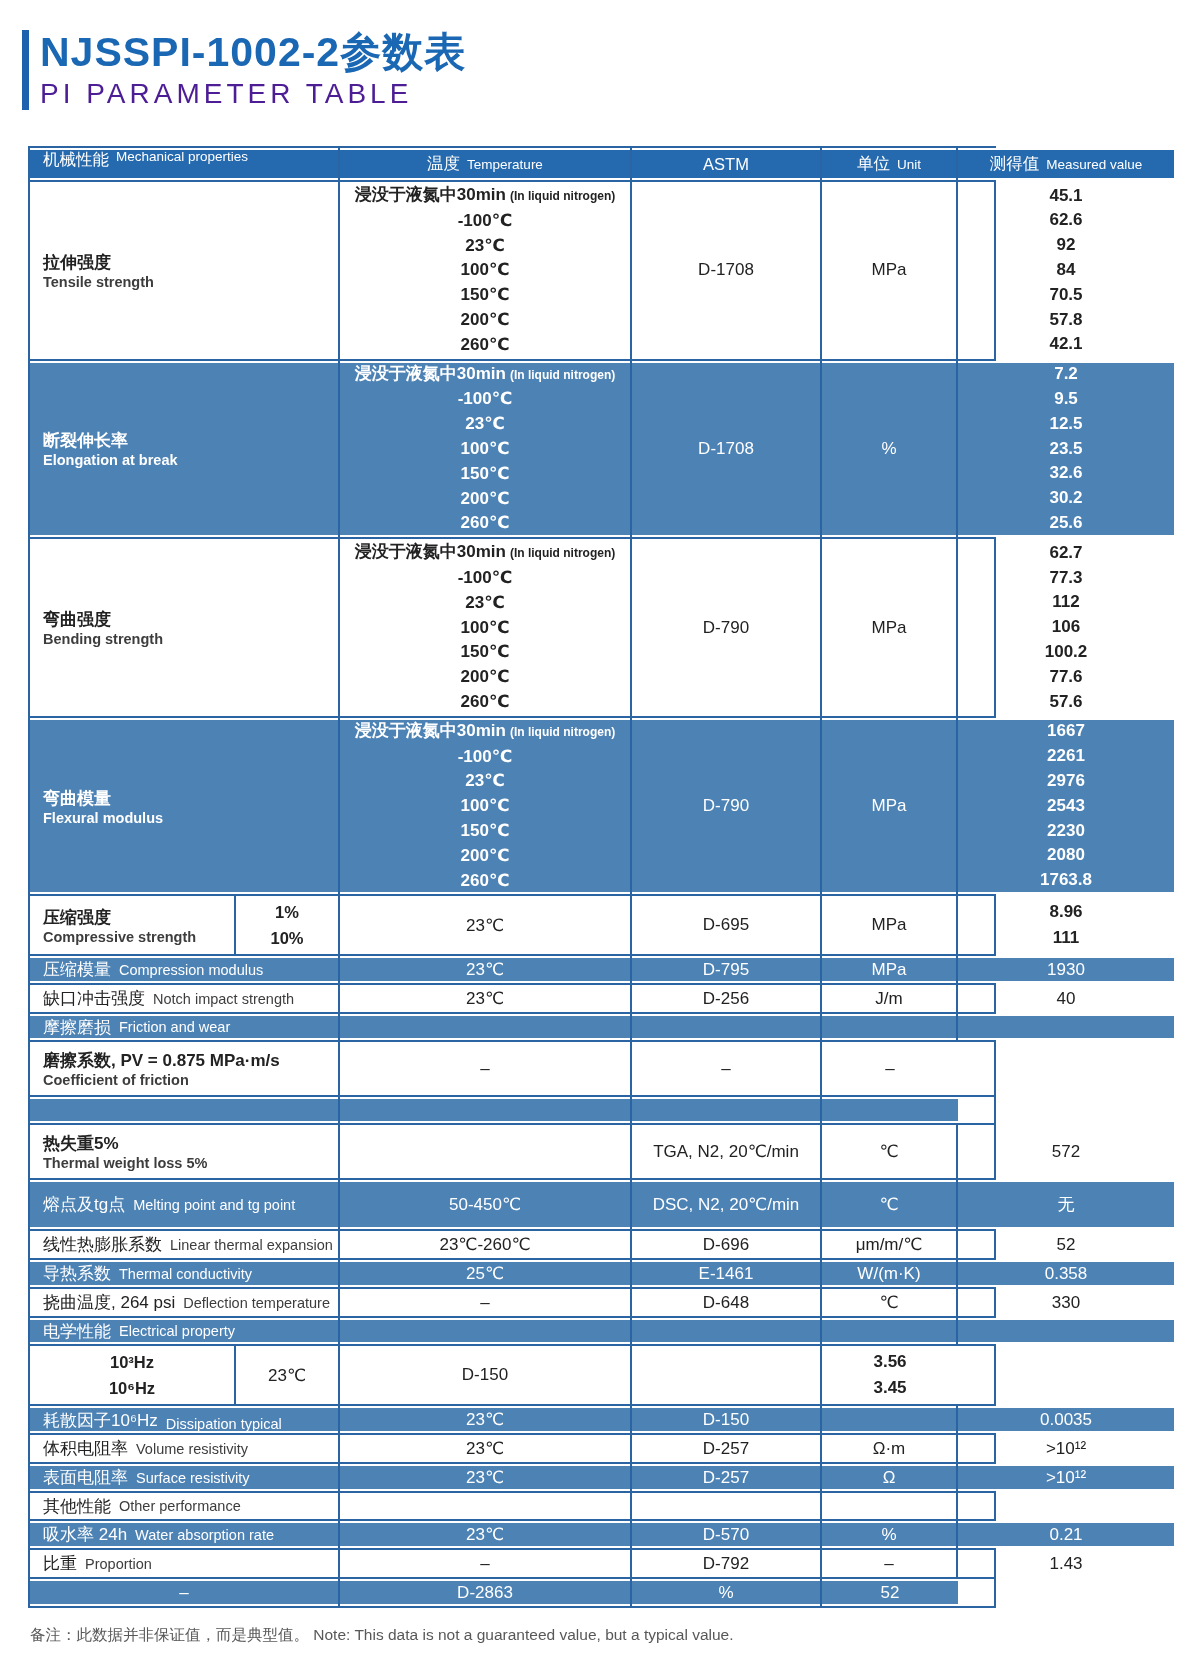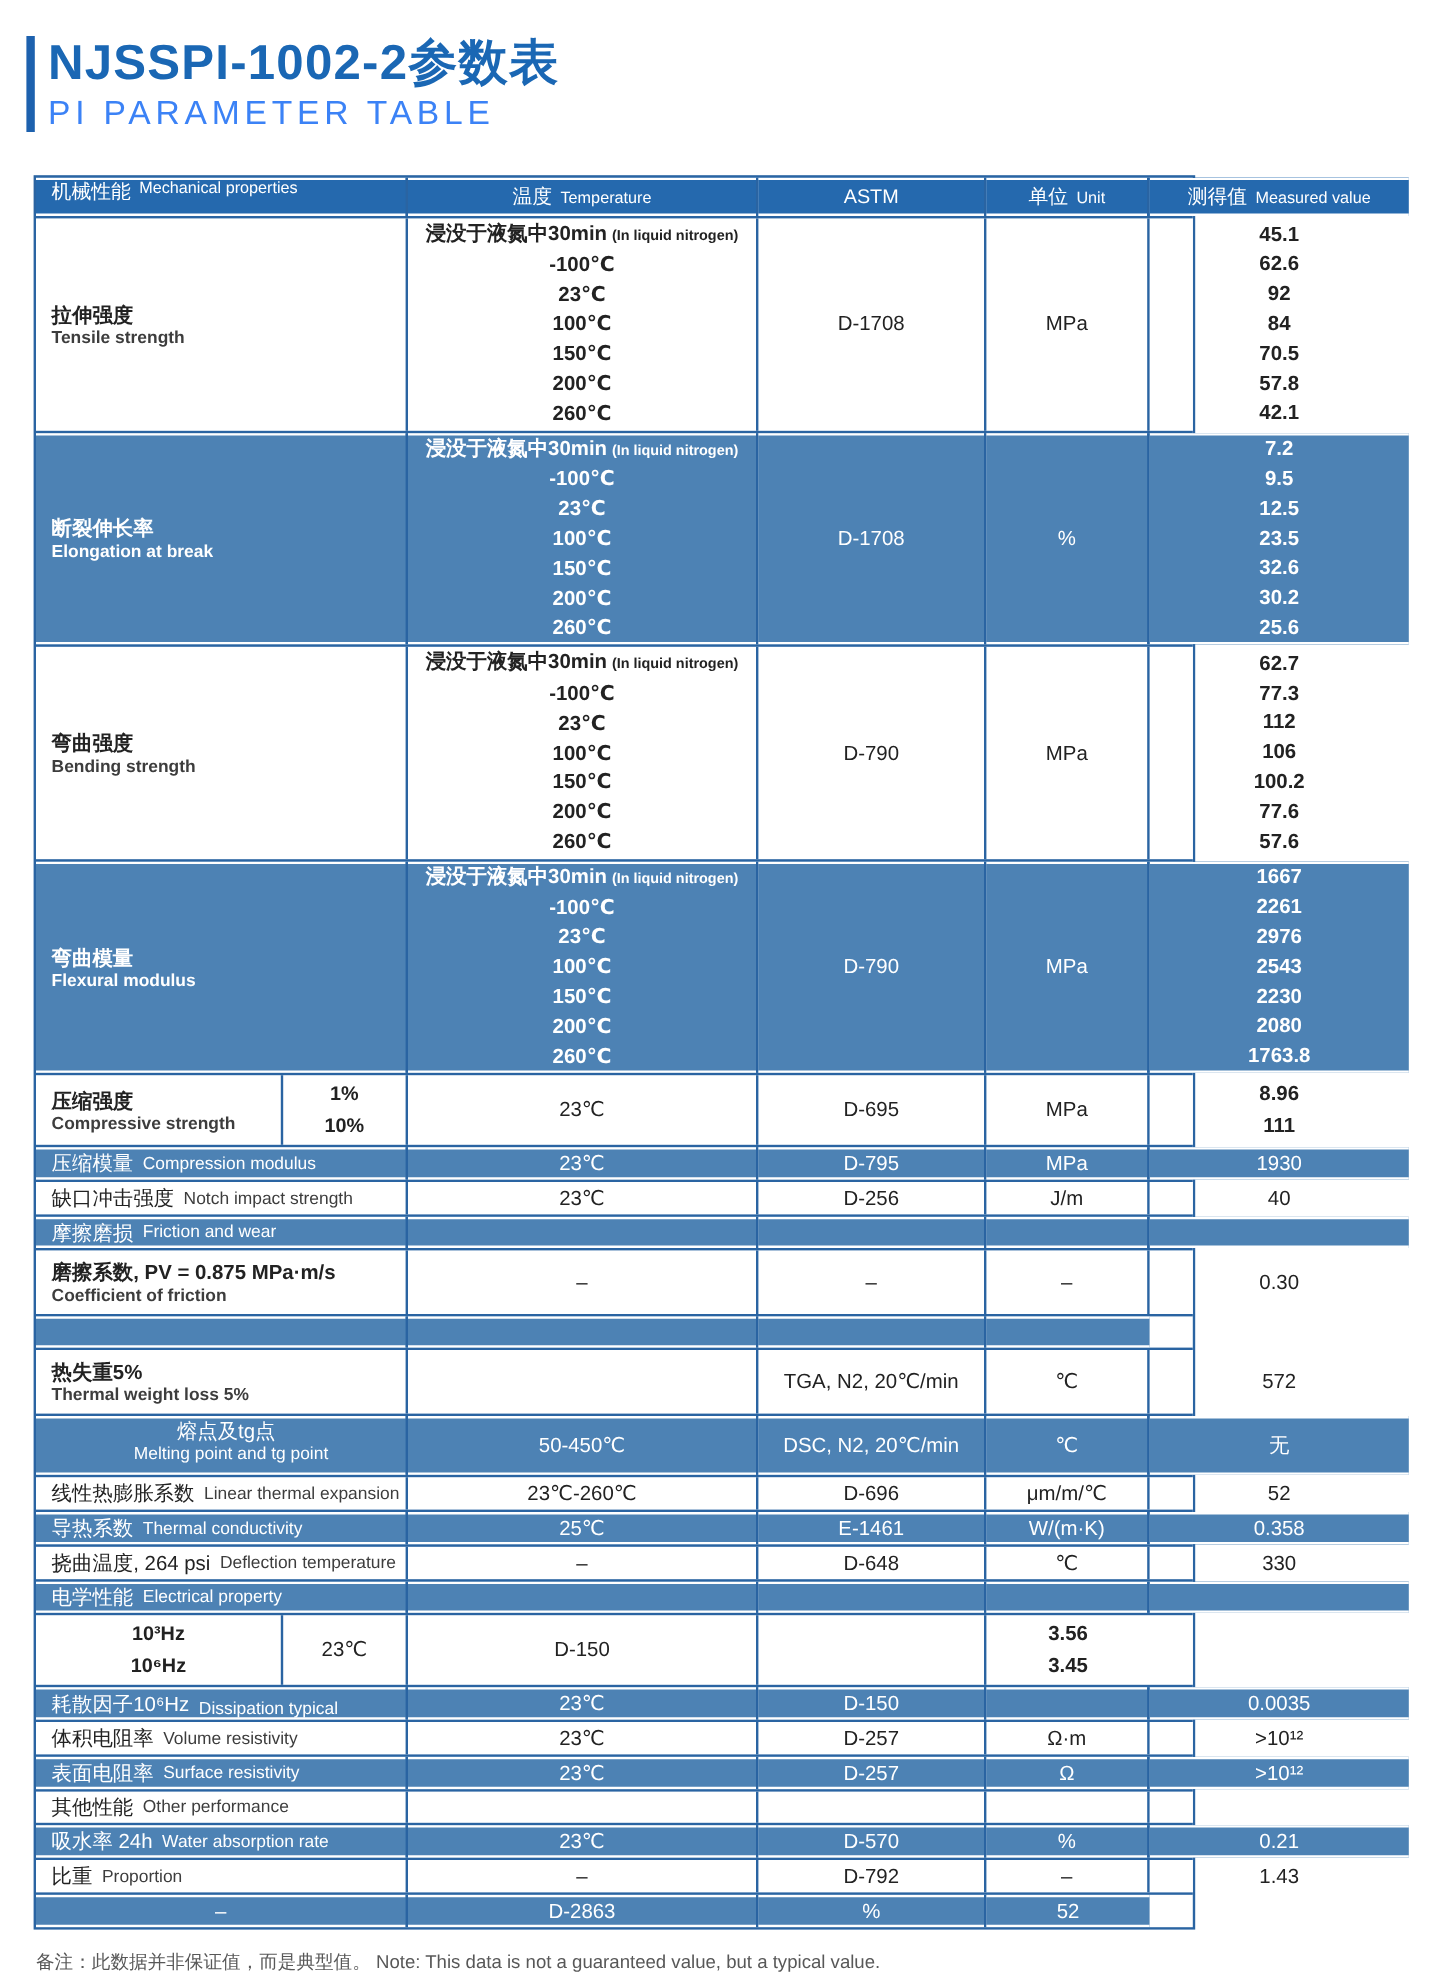--- a/index.html
+++ b/index.html
@@ -9,21 +9,21 @@
     --title-blue:#1a67b4;
     --text-dark:#222222;
     --text-gray:#4a4a4a;
   }
   *{box-sizing:border-box;margin:0;padding:0;}
   html,body{width:1200px;background:#ffffff;font-family:"Liberation Sans","DejaVu Sans",sans-serif;}
   body{height:1653px;overflow:hidden;position:relative;}
 
   .page-header{margin:30px 0 0 22px;border-left:7px solid #1d61ae;padding-left:11px;}
   .page-title{font-size:41px;font-weight:bold;color:var(--title-blue);letter-spacing:1px;line-height:1.1;}
-  .page-subtitle{font-size:28px;font-weight:400;color:#3b82f6;letter-spacing:4px;margin-top:3px;}
+  .page-subtitle{font-size:28px;font-weight:400;color:#4c1d95;letter-spacing:4px;margin-top:3px;}
 
   .ptable{margin:36px 0 0 28px;width:968px;border:2px solid var(--border-blue);background:#fff;}
   .trow{display:grid;grid-template-columns:310px 292px 190px 136px 216px;border-top:2px solid var(--border-blue);}
   .trow:first-child{border-top:none;}
   .trow.subcols{grid-template-columns:206px 104px 292px 190px 136px 216px;}
 
   .cell{border-right:2px solid var(--border-blue);display:flex;flex-direction:column;justify-content:center;align-items:center;text-align:center;min-height:27px;padding:1px 4px;}
   .cell:last-child{border-right:none;}
   .cell.prop{align-items:flex-start;text-align:left;padding-left:13px;}
 
@@ -293,23 +293,20 @@
       </div>
       <div class="cell">
         <span class="ctext">–</span>
       </div>
       <div class="cell">
         <span class="ctext">–</span>
       </div>
       <div class="cell">
         <span class="ctext">–</span>
       </div>
-      <div class="cell">
-        <span class="ctext">0.30</span>
-      </div>
     </div>
     <div class="trow blue section">
       <div class="cell">
         <span class="ctext"></span>
       </div>
       <div class="cell">
         <span class="ctext"></span>
       </div>
       <div class="cell">
         <span class="ctext"></span>
@@ -330,21 +327,21 @@
         <span class="ctext">TGA,  N2,  20℃/min</span>
       </div>
       <div class="cell">
         <span class="ctext">℃</span>
       </div>
       <div class="cell">
         <span class="ctext">572</span>
       </div>
     </div>
     <div class="trow blue tall">
-      <div class="cell prop" style="flex-direction: column; justify-content: flex-start; align-items: center;">
+      <div class="cell prop" style="flex-direction: row; justify-content: flex-start; align-items: center;">
         <span class="zh">熔点及tg点</span>
         <span class="en inline-en">Melting point and tg point</span>
       </div>
       <div class="cell">
         <span class="ctext">50-450℃</span>
       </div>
       <div class="cell">
         <span class="ctext">DSC,  N2,  20℃/min</span>
       </div>
       <div class="cell">

